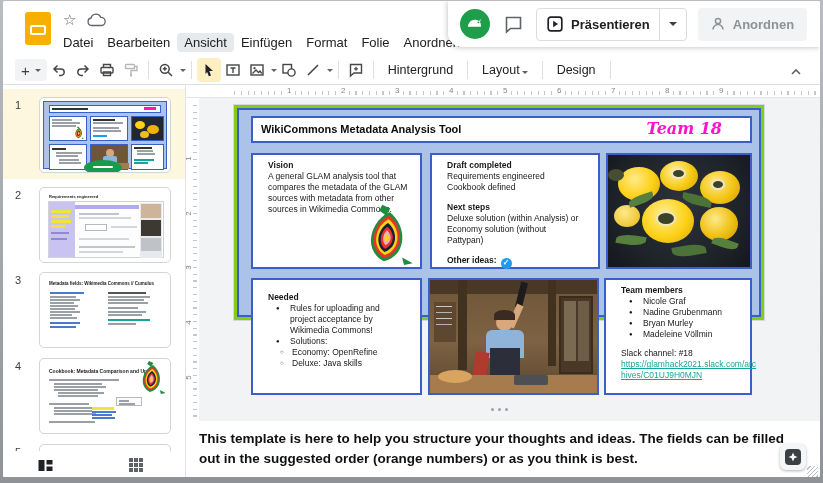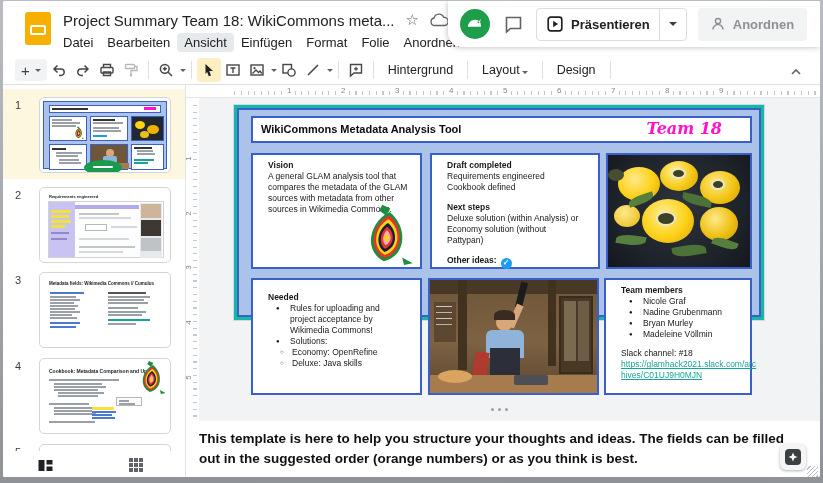--- a/index.html
+++ b/index.html
@@ -47,21 +47,21 @@
   .strip-footer { position:absolute; left:0; right:0; bottom:0; height:28px; background:#fff; z-index:3; }
 
   .canvas { flex:1; position:relative; background:#f1f3f4; overflow:hidden; }
   .h-ruler { position:absolute; top:0; left:0; right:0; height:13px; background:#fff; border-bottom:1px solid #e3e5e8; }
   .h-ticks { position:absolute; left:48px; right:2px; bottom:2px; height:4px; background:repeating-linear-gradient(90deg,#c3c7cc 0 1px,transparent 1px 6.75px); }
   .hnum { position:absolute; top:1px; font-size:8px; color:#80868b; background:#fff; padding:0 2px; }
   .v-ruler { position:absolute; top:13px; left:0; width:13px; height:323px; background:#fff; }
   .v-ticks { position:absolute; top:7px; bottom:2px; right:2px; width:4px; background:repeating-linear-gradient(180deg,#c3c7cc 0 1px,transparent 1px 6.75px); }
   .vnum { position:absolute; left:0px; font-size:8px; color:#80868b; transform:rotate(-90deg); background:#fff; }
   .work { position:absolute; left:13px; top:13px; right:0; height:323px; }
-  .slide-canvas { position:absolute; left:35px; top:7px; width:530px; height:215px; background:#14b8a6; box-shadow:0 0 0 1px #d4d7db; }
+  .slide-canvas { position:absolute; left:35px; top:7px; width:530px; height:215px; background:#84cc16; box-shadow:0 0 0 1px #d4d7db; }
   .slide-bg { position:absolute; inset:3px; background:#abc3e9; border:2px solid #3a5fc8; }
   .sbox { position:absolute; background:#fff; border:2px solid #3a5fc8; font-size:8.5px; color:#17181a; line-height:1.3; padding:5px 15px; }
   .simg { position:absolute; border:2px solid #3a5fc8; overflow:hidden; }
   .title-box { left:17px; top:11px; width:501px; height:27px; display:flex; align-items:center; justify-content:space-between; padding:0 28px 0 8px; }
   .slide-title { font-size:11px; font-weight:bold; color:#0b0c0e; }
   .team18 { font-family:"DejaVu Serif",serif; font-style:italic; font-weight:bold; font-size:16px; color:#ff12cc; white-space:nowrap; }
   .bold { font-weight:bold; }
   ul.b1 { list-style:none; }
   ul.b1 > li { padding-left:22px; position:relative; }
   ul.b1 > li::before { content:"\25CF"; position:absolute; left:8px; font-size:6px; top:2px; }
@@ -106,21 +106,20 @@
 
 <div class="frame">
 <div class="window">
 
   <header class="topbar">
     <div class="slides-logo">
           <i></i>
         </div>
     <div class="head-main">
       <div class="doc-row">
-        <span class="doc-title">Project Summary Team 18: WikiCommons meta...</span>
         <span class="star">☆</span>
         <svg width="19" height="14" viewBox="0 0 19 14">
           <path d="M4.5 12.5 a3.8 3.8 0 0 1 -.4-7.5 a5 5 0 0 1 9.6-.6 a3.6 3.6 0 0 1 .8 8.1 Z" fill="none" stroke="#5f6368" stroke-width="1.3"></path>
         </svg>
       </div>
       <nav class="menubar">
         <span class="menu-item">Datei</span>
         <span class="menu-item">Bearbeiten</span>
         <span class="menu-item active">Ansicht</span>
         <span class="menu-item">Einfügen</span>

